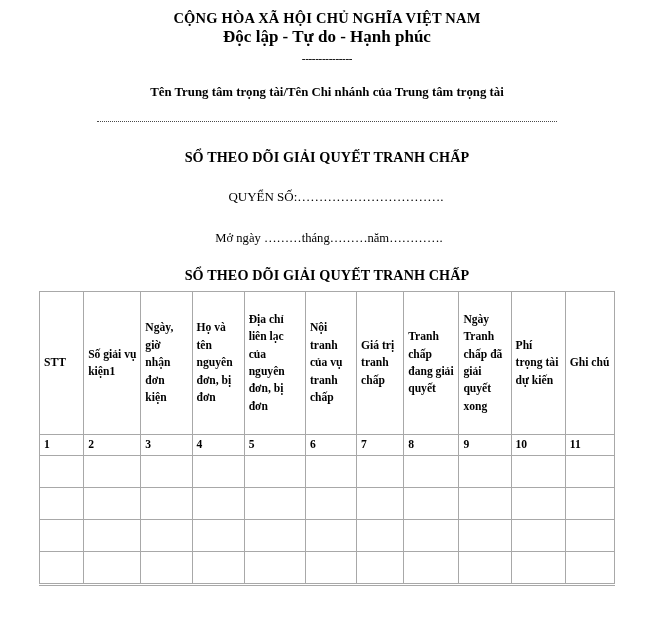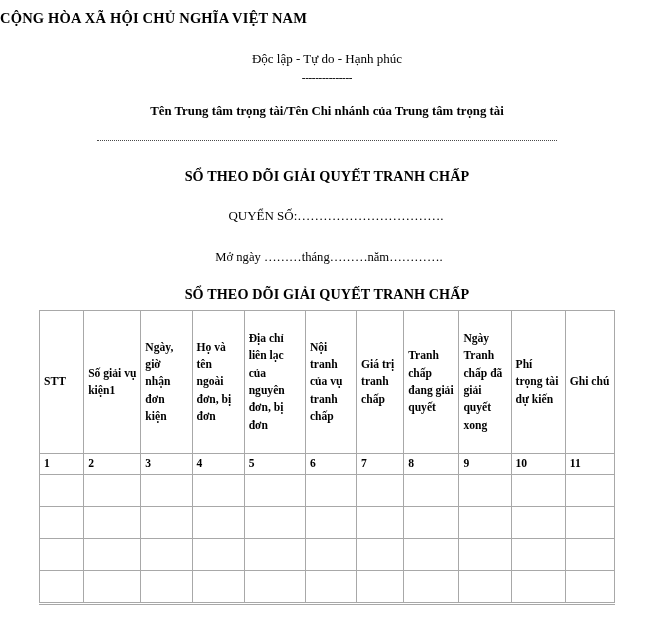--- a/index.html
+++ b/index.html
@@ -18,32 +18,32 @@
 
   .page {
     width: 654px;
     height: 634px;
     box-sizing: border-box;
     position: relative;
   }
 
   
   .natl-title {
-    text-align: left;
+    text-align: center;
     font-weight: bold;
     font-size: 14.5px;
     letter-spacing: 0.2px;
     margin-top: 10px;
     line-height: 1.2;
   }
   .natl-motto {
     text-align: center;
-    font-weight: normal;
-    font-size: 13px;
-    margin-top: 24px;
+    font-weight: bold;
+    font-size: 17px;
+    margin-top: 0;
     line-height: 1.2;
   }
   .natl-rule {
     text-align: center;
     font-size: 11px;
     font-weight: bold;
     letter-spacing: -0.3px;
     margin-top: 5px;
     line-height: 1;
   }
@@ -183,21 +183,21 @@
           <col style="width: 55px;">
           <col style="width: 52px;">
           <col style="width: 54px;">
           <col style="width: 49px;">
         </colgroup>
       <tbody id="sheet-body">
           <tr class="head-row">
             <td>STT</td>
             <td>Số giải vụ kiện1</td>
             <td>Ngày, giờ nhận đơn kiện</td>
-            <td>Họ và tên ngoài đơn, bị đơn</td>
+            <td>Họ và tên nguyên đơn, bị đơn</td>
             <td>Địa chỉ liên lạc của nguyên đơn, bị đơn</td>
             <td>Nội tranh của vụ tranh chấp</td>
             <td>Giá trị tranh chấp</td>
             <td>Tranh chấp đang giải quyết</td>
             <td>Ngày Tranh chấp đã giải quyết xong</td>
             <td>Phí trọng tài dự kiến</td>
             <td>Ghi chú</td>
           </tr>
           <tr class="num-row">
             <td>1</td>

